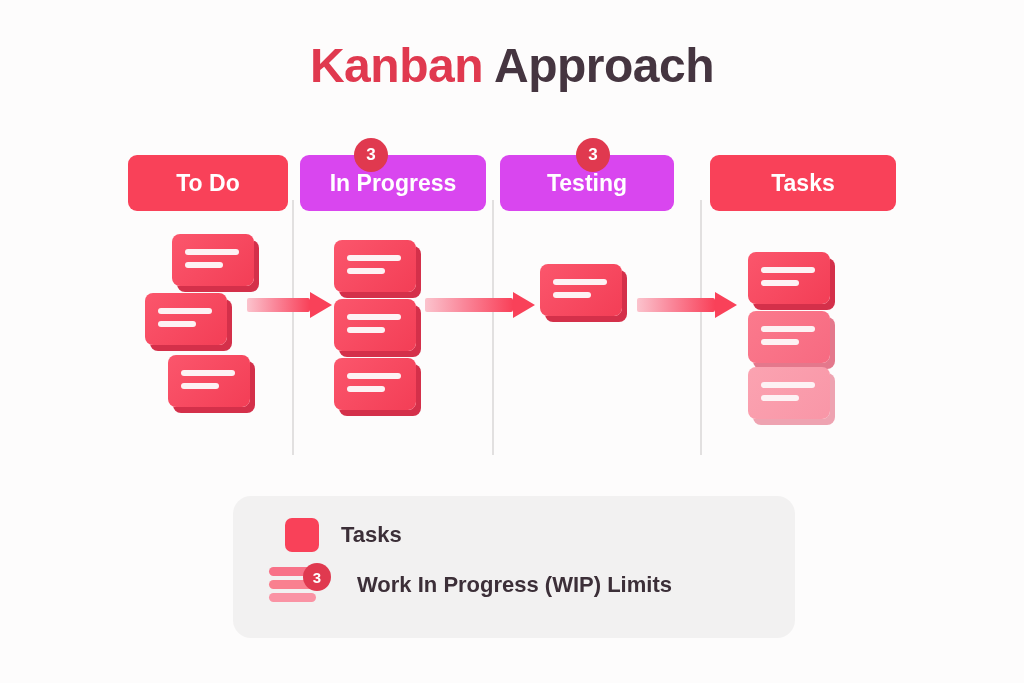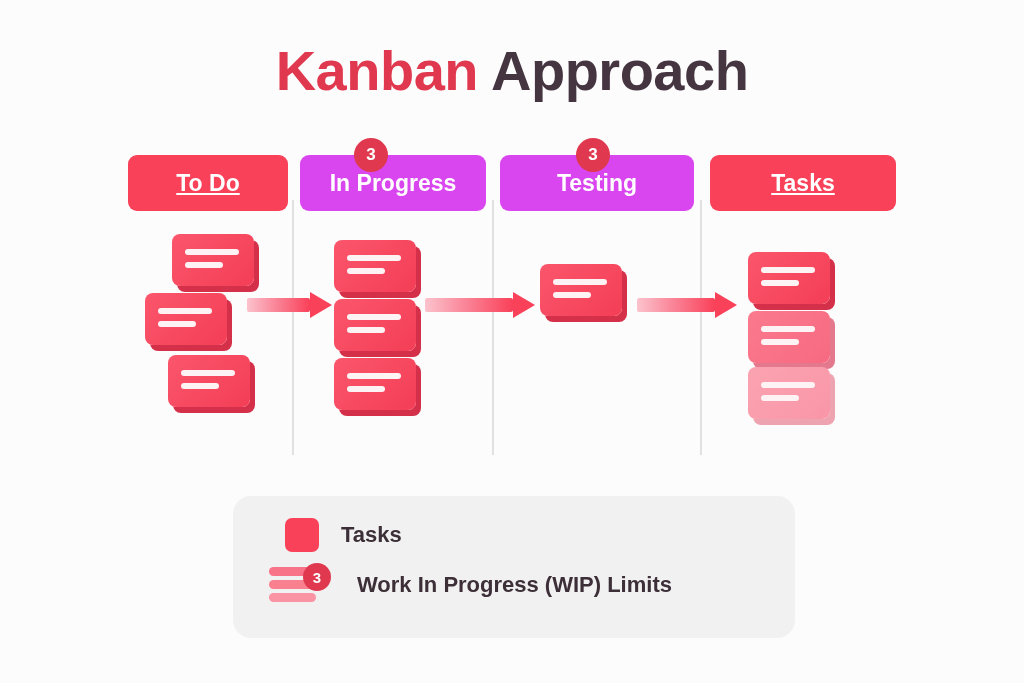--- a/index.html
+++ b/index.html
@@ -15,21 +15,21 @@
 
   #stage { position: absolute; inset: 0; }
 
   
   .title {
     position: absolute;
     top: 38px;
     left: 0;
     width: 1024px;
     text-align: center;
-    font-size: 56px;
+    font-size: 48px;
     font-weight: bold;
     letter-spacing: -0.5px;
     white-space: nowrap;
   }
   .title .kanban { color: #e0394f; }
   .title .approach { color: #453540; }
 
   
   .divider {
     position: absolute;
@@ -45,21 +45,21 @@
     height: 56px;
     border-radius: 9px;
     display: flex;
     align-items: center;
     justify-content: center;
     color: #ffffff;
     font-size: 23px;
     font-weight: bold;
     white-space: nowrap;
   }
-  .col-header.strong { background: #f94159; text-decoration: underline; }
+  .col-header.strong { background: #f94159; }
   .col-header.soft   { background: #d946ef; }
 
   
   .wip-badge {
     position: absolute;
     width: 34px;
     height: 34px;
     border-radius: 50%;
     background: #e0394f;
     color: #fff;
@@ -192,21 +192,21 @@
     <span>To Do</span>
   </div>
 
   <div class="col-header soft" style="left:300px; top:155px; width:186px;">
     <span>In Progress</span>
   </div>
   <div class="wip-badge" style="left:354px; top:138px;">
     <span>3</span>
   </div>
 
-  <div class="col-header soft" style="left:500px; top:155px; width:194px;">
+  <div class="col-header soft" style="left:500px; top:155px; width:174px;">
     <span>Testing</span>
   </div>
   <div class="wip-badge" style="left:576px; top:138px;">
     <span>3</span>
   </div>
 
   <div class="col-header strong" style="left:710px; top:155px; width:186px;">
     <span>Tasks</span>
   </div>
 

